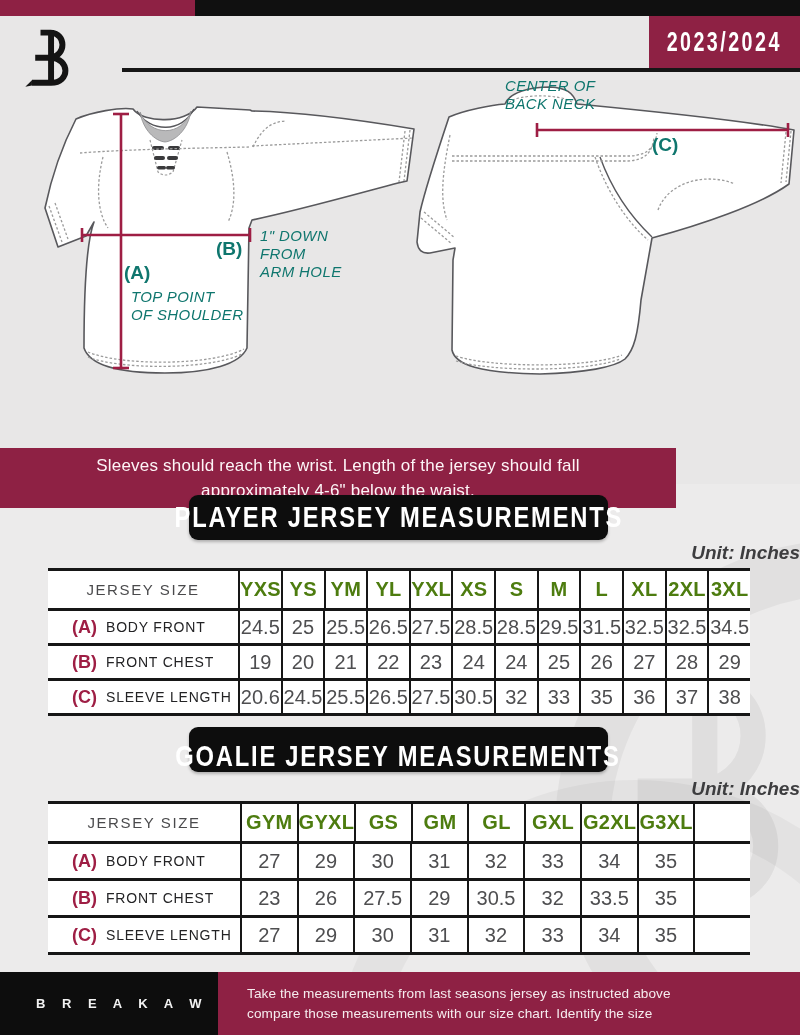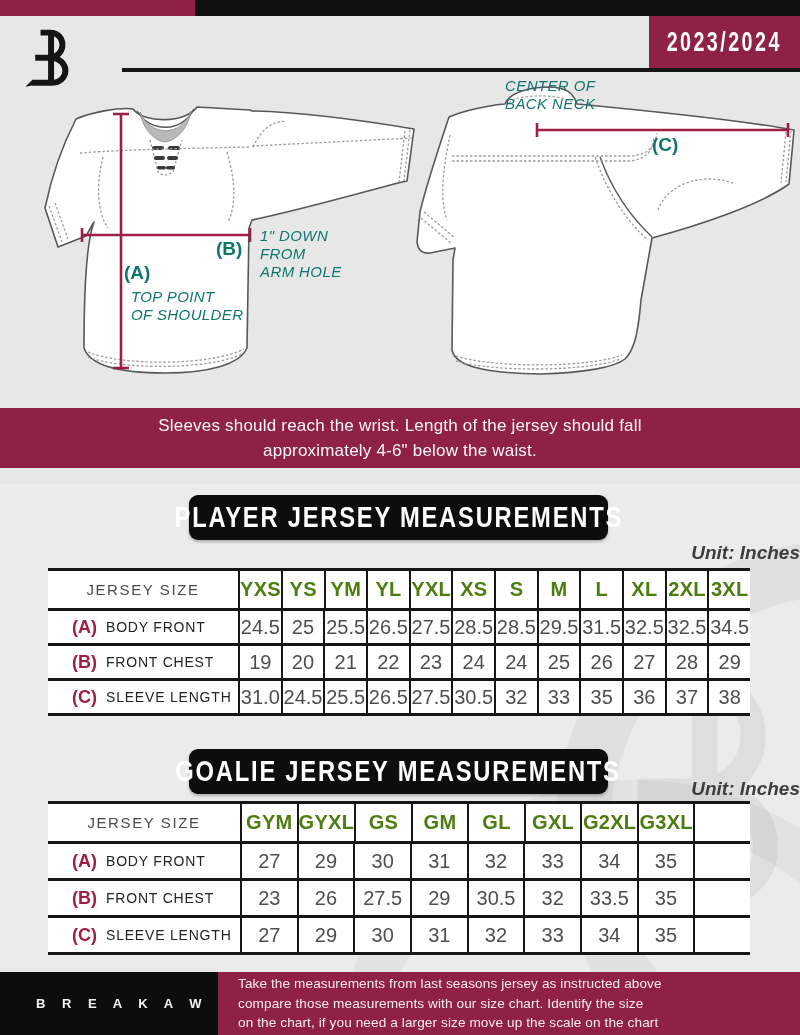--- a/index.html
+++ b/index.html
@@ -32,31 +32,31 @@
   .ann-i{font-style:italic;font-size:15px;line-height:18px;letter-spacing:0.4px;font-weight:500;}
   .ann-b{font-weight:bold;font-size:19px;}
   .ann-cbn{left:505px;top:77px;}
   .ann-c{left:652px;top:134px;}
   .ann-bnote{left:260px;top:227px;}
   .ann-blab{left:216px;top:238px;}
   .ann-alab{left:124px;top:262px;}
   .ann-anote{left:131px;top:288px;}
 
   
-  .note-band{position:absolute;left:0;top:408px;width:800px;height:60px;background:#8e2144;
+  .note-band{position:absolute;left:0;top:448px;width:676px;height:60px;background:#8e2144;
              display:flex;flex-direction:column;align-items:center;justify-content:center;}
   .note-band div{color:#fdf5f7;font-size:17px;line-height:25px;letter-spacing:0.2px;}
 
   
   .banner{position:absolute;left:189px;width:419px;height:45px;background:#0d0d0d;border-radius:9px;
           display:flex;align-items:center;justify-content:center;box-shadow:0 2px 3px rgba(0,0,0,0.25);}
   .banner .t{color:#fff;font-size:27px;font-weight:bold;letter-spacing:2px;white-space:nowrap;
           display:inline-block;transform:scale(0.88,1.12);}
   .banner-player{top:495px;}
-  .banner-goalie{top:749px;}
+  .banner-goalie{top:727px;align-items:flex-end;}
   .unit{position:absolute;left:0;width:800px;text-align:right;font-size:19px;font-style:italic;
         font-weight:bold;color:#3d3d3f;}
   .unit-player{top:542px;}
   .unit-goalie{top:778px;}
 
   
   .size-table{position:absolute;left:48px;width:702px;background:#fff;border-top:3px solid #161616;}
   .table-player{top:568px;}
   .table-goalie{top:801px;}
   .row{display:grid;border-bottom:3px solid #161616;}
@@ -71,21 +71,21 @@
   .row.header .cell{font-weight:bold;color:#4d7c0f;font-size:20px;letter-spacing:0.3px;}
   .row.header .cell.first{font-weight:normal;font-size:15px;letter-spacing:1.6px;color:#4a4a4c;}
   .cell.row-label{justify-content:flex-start;padding-left:24px;gap:9px;}
   .cell.row-label .prefix{color:#9e1e44;font-weight:bold;font-size:18px;}
   .cell.row-label .lname{color:#232325;font-size:14px;letter-spacing:0.8px;}
 
   
   .footer-black{position:absolute;left:0;top:972px;width:218px;height:63px;background:#0d0d0d;
                 display:flex;align-items:center;}
   .footer-maroon{position:absolute;left:218px;top:972px;width:582px;height:63px;background:#8e2144;
-                display:flex;flex-direction:column;justify-content:center;padding-left:20px;box-sizing:border-box;}
+                display:flex;flex-direction:column;justify-content:center;padding-left:29px;box-sizing:border-box;}
   .footer-maroon div{color:#f6ecef;font-size:13.6px;line-height:19.5px;letter-spacing:0.1px;}
   .brand-text{color:#f2f2f2;font-size:13px;font-weight:bold;letter-spacing:6.5px;margin-left:12px;white-space:nowrap;}
   .footer-logo{margin-left:24px;}
 </style>
 </head>
 <body>
 
 <div class="page">
   <div class="lower-bg"></div>
 
@@ -263,21 +263,21 @@
         <div class="cell">26</div>
         <div class="cell">27</div>
         <div class="cell">28</div>
         <div class="cell">29</div>
       </div>
       <div class="row data">
         <div class="cell first row-label">
           <span class="prefix">(C)</span>
           <span class="lname">SLEEVE LENGTH</span>
         </div>
-        <div class="cell">31.0</div>
+        <div class="cell">20.6</div>
         <div class="cell">24.5</div>
         <div class="cell">25.5</div>
         <div class="cell">26.5</div>
         <div class="cell">27.5</div>
         <div class="cell">30.5</div>
         <div class="cell">32</div>
         <div class="cell">33</div>
         <div class="cell">35</div>
         <div class="cell">36</div>
         <div class="cell">37</div>
@@ -354,15 +354,14 @@
       <g stroke="#c9c9c9" stroke-width="10" fill="none">
         <path d="M25,12 H41 M41,8 V92 M17,50 H41 M41,50 C64,46 64,14 41,12 M41,88 C70,88 70,52 41,50 M12,88 H41"></path>
       </g>
       <polygon points="12,84 12,92 2,94" fill="#c9c9c9"></polygon>
     </svg>
     <span class="brand-text">B R E A K A W A Y</span>
   </div>
   <div class="footer-maroon">
     <div>Take the measurements from last seasons jersey as instructed above</div>
     <div>compare those measurements  with our size chart. Identify the size</div>
-    <div>on the chart, if you need a larger size move up the scale on the chart</div>
   </div>
 </div>
 
 </body></html>

